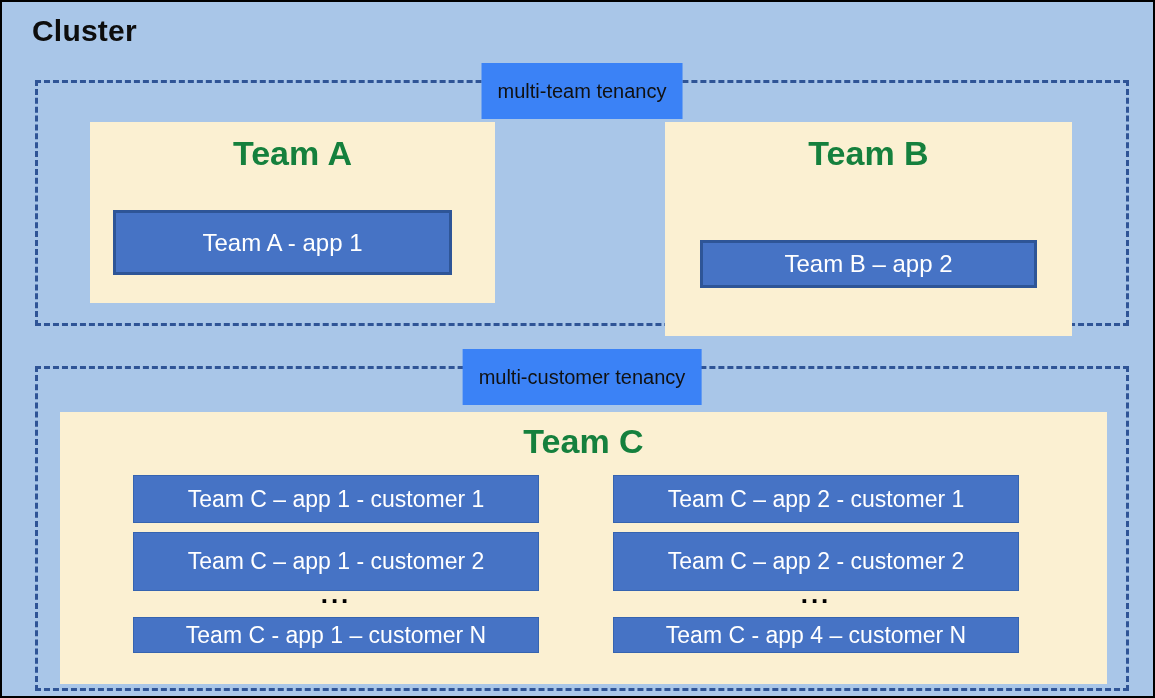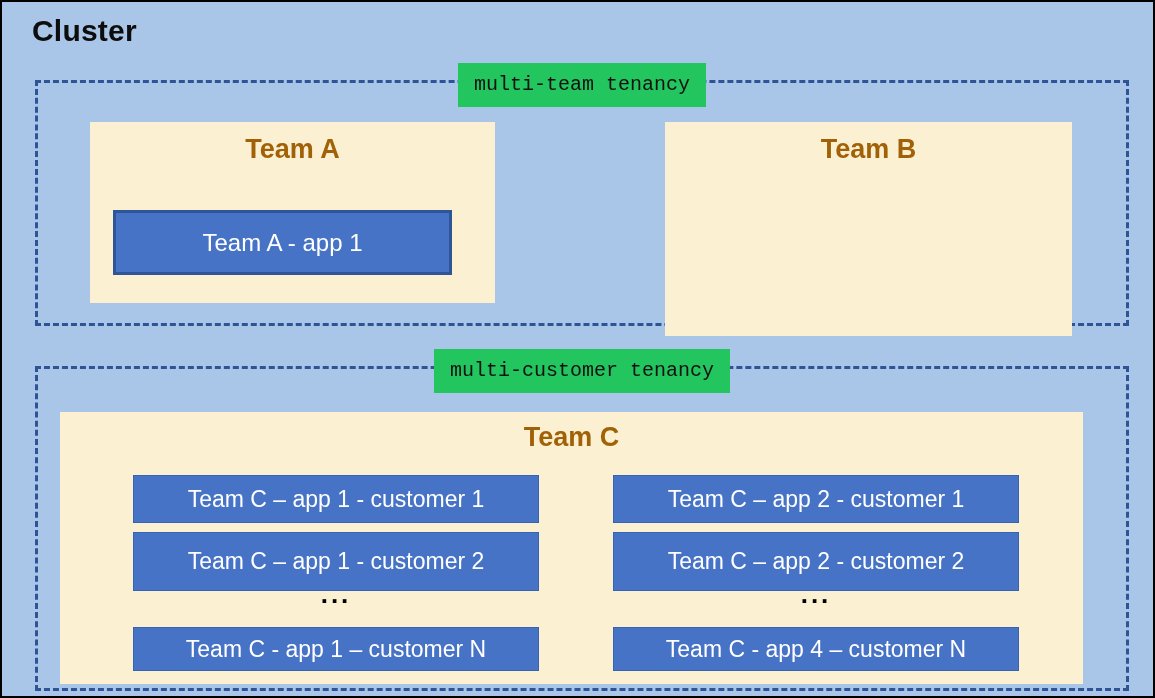--- a/index.html
+++ b/index.html
@@ -23,39 +23,38 @@
   .dashed-box {
     position:absolute;
     box-sizing:border-box;
     border:3px dashed #2F5496;
   }
   .box1 { left:33px; top:78px;  width:1094px; height:246px; }
   .box2 { left:33px; top:364px; width:1094px; height:325px; }
   .dash-label {
     position:absolute; top:-20px; left:50%;
     transform:translateX(-50%);
-    background:#22c55e;
-    padding:10px 16px;
+    background:#3b82f6;
+    padding:16px 16px;
     font-size:20px; color:#111111;
     white-space:nowrap;
     line-height:1.2;
-    font-family:Liberation Mono, monospace;
   }
   .team {
     position:absolute;
     background:#FBF0D2;
   }
   .team-title {
     position:absolute; left:0; right:0;
     text-align:center;
-    font-size:27px; font-weight:bold; color:#a16207;
+    font-size:34px; font-weight:bold; color:#15803d;
   }
   .team-a { left:52px;  top:39px; width:405px;  height:181px; }
   .team-b { left:627px; top:39px; width:407px;  height:214px; }
-  .team-c { left:22px;  top:43px; width:1023px; height:272px; }
+  .team-c { left:22px;  top:43px; width:1023px; height:272px;padding-left:24px; }
   .team-a .team-title, .team-b .team-title { top:12px; }
   .team-c .team-title { top:10px; }
   .app-box {
     position:absolute;
     box-sizing:border-box;
     background:#4673C5;
     border:3px solid #2E5597;
     color:#ffffff;
     font-size:24px;
     display:flex; align-items:center; justify-content:center;
@@ -67,21 +66,21 @@
   .col { position:absolute; top:63px; width:406px; height:200px; }
   .col1 { left:73px; }
   .col2 { left:553px; }
   .col .app-box {
     left:0; width:406px;
     border:1px solid #3664B0;
     font-size:23px;
   }
   .col .r1 { top:0;     height:48px; }
   .col .r2 { top:57px;  height:59px; }
-  .col .rN { top:152px; height:44px; }
+  .col .rN { top:142px; height:36px; }
   .dots {
     position:absolute; left:0; width:406px; top:108px; height:30px;
     text-align:center;
     font-size:26px; font-weight:bold; color:#000000;
     letter-spacing:3px;
     line-height:22px;
   }
 </style>
 </head>
 <body>
@@ -92,20 +91,21 @@
   <div class="dashed-box box1">
     <div class="dash-label">multi-team tenancy</div>
 
     <div class="team team-a">
       <div class="team-title">Team A</div>
       <div class="app-box app-a1">Team A - app 1</div>
     </div>
 
     <div class="team team-b">
       <div class="team-title">Team B</div>
+      <div class="app-box app-b2">Team B – app 2</div>
     </div>
   </div>
 
   <div class="dashed-box box2">
     <div class="dash-label">multi-customer tenancy</div>
 
     <div class="team team-c">
       <div class="team-title">Team C</div>
 
       <div class="col col1">

